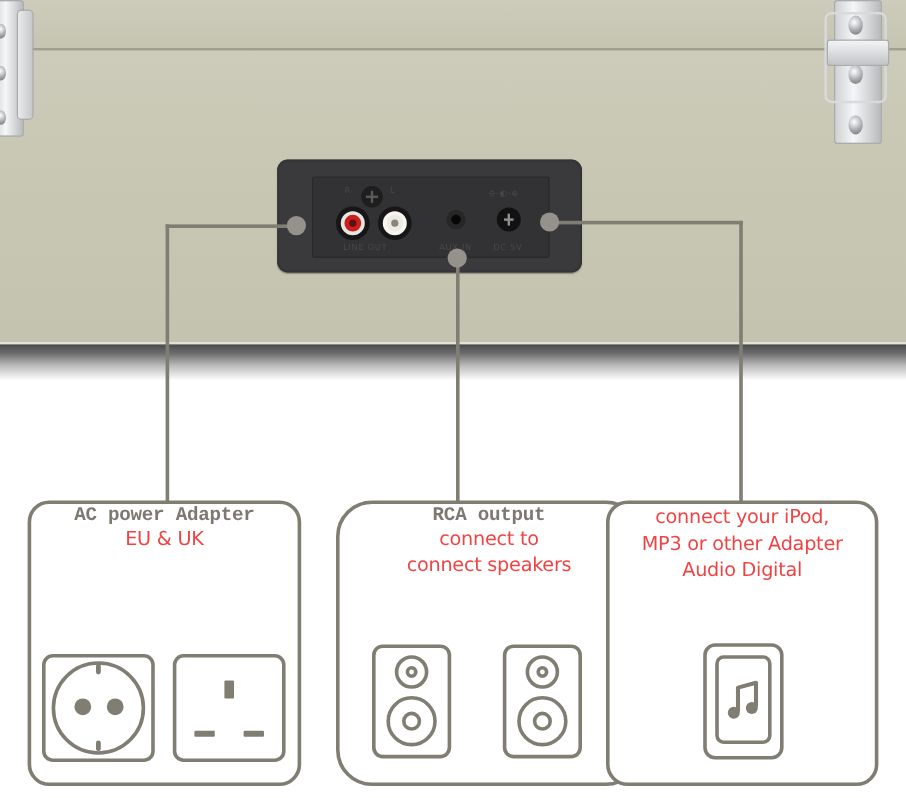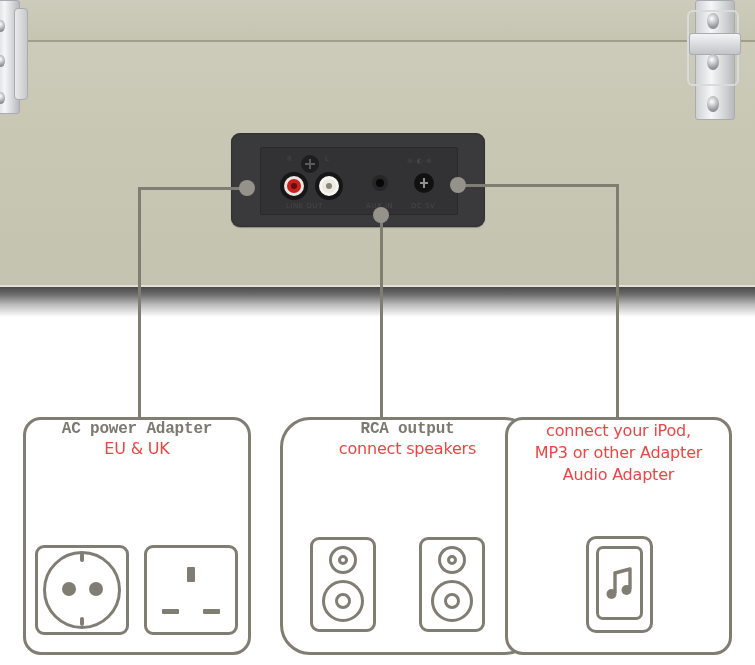--- a/index.html
+++ b/index.html
@@ -113,41 +113,42 @@
 
   <div class="abs icon-box" style="left:118px;top:125px;width:94px;height:90px;">
     <div class="abs fill" style="left:40px;top:19px;width:8px;height:15px;border-radius:1px;"></div>
     <div class="abs fill" style="left:15px;top:61px;width:17px;height:5px;border-radius:1px;"></div>
     <div class="abs fill" style="left:56px;top:61px;width:17px;height:5px;border-radius:1px;"></div>
   </div>
 </div>
 
 <div class="abs card" style="left:280px;top:417px;width:255px;height:238px;border-radius:30px;">
   <div class="card-title">RCA output</div>
+  <div class="card-desc">connect to</div>
   <div class="card-desc">connect speakers</div>
 
   <div class="abs icon-box" style="left:27px;top:117px;width:66px;height:95px;">
     <div class="abs ring" style="left:16px;top:6px;width:28px;height:28px;"></div>
     <div class="abs ring" style="left:25px;top:15px;width:10px;height:10px;"></div>
     <div class="abs ring" style="left:9px;top:40px;width:42px;height:42px;"></div>
     <div class="abs ring" style="left:22px;top:53px;width:16px;height:16px;"></div>
   </div>
 
   <div class="abs icon-box" style="left:136px;top:117px;width:66px;height:95px;">
     <div class="abs ring" style="left:16px;top:6px;width:28px;height:28px;"></div>
     <div class="abs ring" style="left:25px;top:15px;width:10px;height:10px;"></div>
     <div class="abs ring" style="left:9px;top:40px;width:42px;height:42px;"></div>
     <div class="abs ring" style="left:22px;top:53px;width:16px;height:16px;"></div>
   </div>
 </div>
 
 <div class="abs card" style="left:505px;top:417px;width:227px;height:238px;">
   <div class="card-desc">connect your iPod,</div>
   <div class="card-desc">MP3 or other Adapter</div>
-  <div class="card-desc">Audio Adapter</div>
+  <div class="card-desc">Audio Digital</div>
 
   <div class="abs icon-box" style="left:78px;top:116px;width:67px;height:97px;border-radius:10px;">
     <div class="abs icon-box" style="left:7px;top:7px;width:47px;height:74px;border-radius:7px;">
       <svg class="abs" style="left:6px;top:14px;" width="30" height="40" viewBox="0 0 30 40">
         <path d="M10 30 L10 10 L25 6 L25 26" fill="none" stroke="#807d73" stroke-width="3.4" stroke-linejoin="round"></path>
         <circle cx="6.5" cy="31" r="5" fill="#807d73"></circle>
         <circle cx="21.5" cy="27" r="5" fill="#807d73"></circle>
       </svg>
     </div>
   </div>

